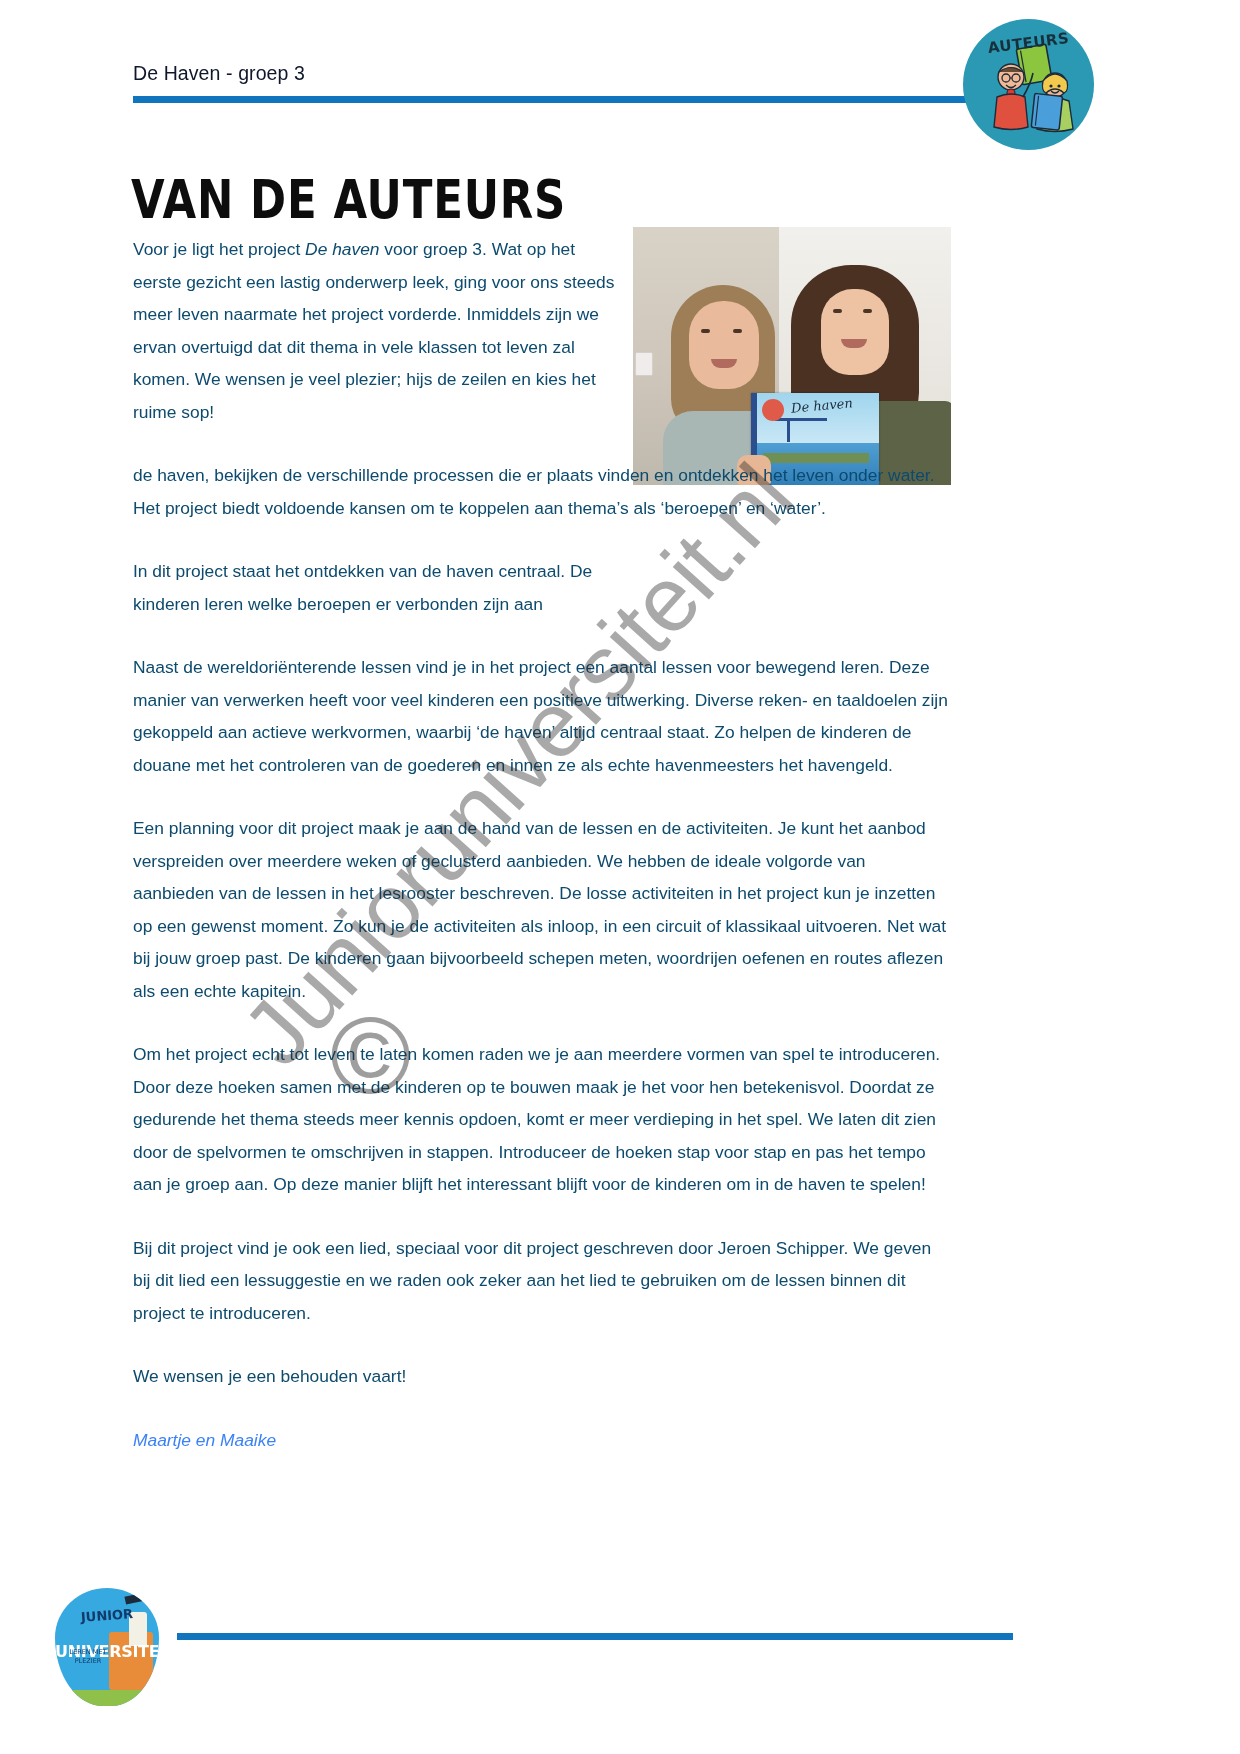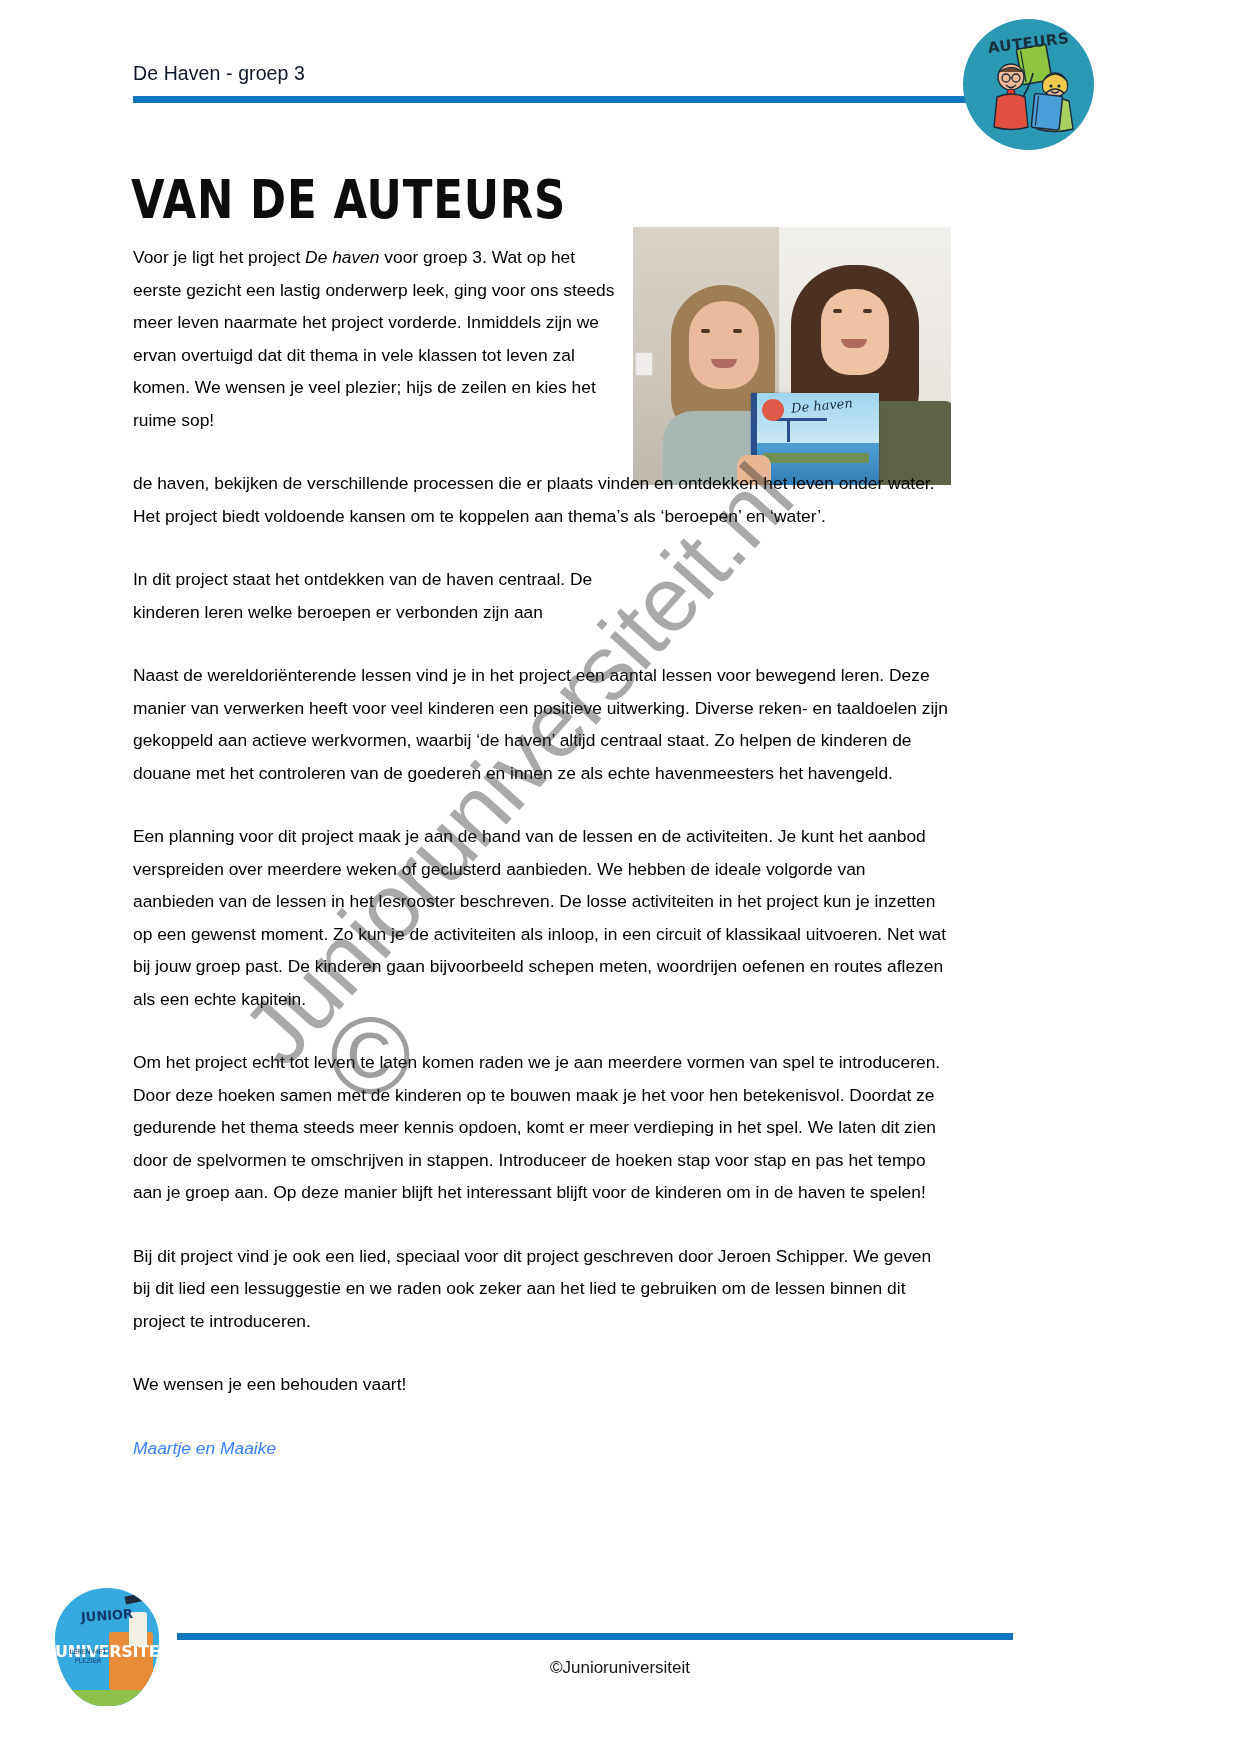--- a/index.html
+++ b/index.html
@@ -89,22 +89,22 @@
   
   .content {
     position: absolute;
     left: 133px;
     top: 225px;
     width: 818px;
   }
   .para {
     font-size: 17.4px;
     line-height: 32.5px;
-    color: #000000;
-    margin: 16px 0 31px 0;
+    color: #0c4a6e;
+    margin: 8px 0 31px 0;
     text-align: left;
   }
   .para.narrow {
     width: 495px;
   }
   .para em {
     font-style: italic;
   }
   .sig {
     font-size: 17.4px;
@@ -460,16 +460,15 @@
     <div class="ju-badge">
       <div class="ju-grass"></div>
       <div class="ju-bldg"></div>
       <div class="ju-tower"></div>
       <div class="ju-cap"></div>
       <div class="ju-line1">JUNIOR</div>
       <div class="ju-line2">UNIVERSITEIT</div>
       <div class="ju-sub">LEREN MET PLEZIER</div>
     </div>
     <div class="footer-rule"></div>
-    <div class="footer-center">©Junioruniversiteit</div>
   </div>
 
 </div>
 
 </body></html>

